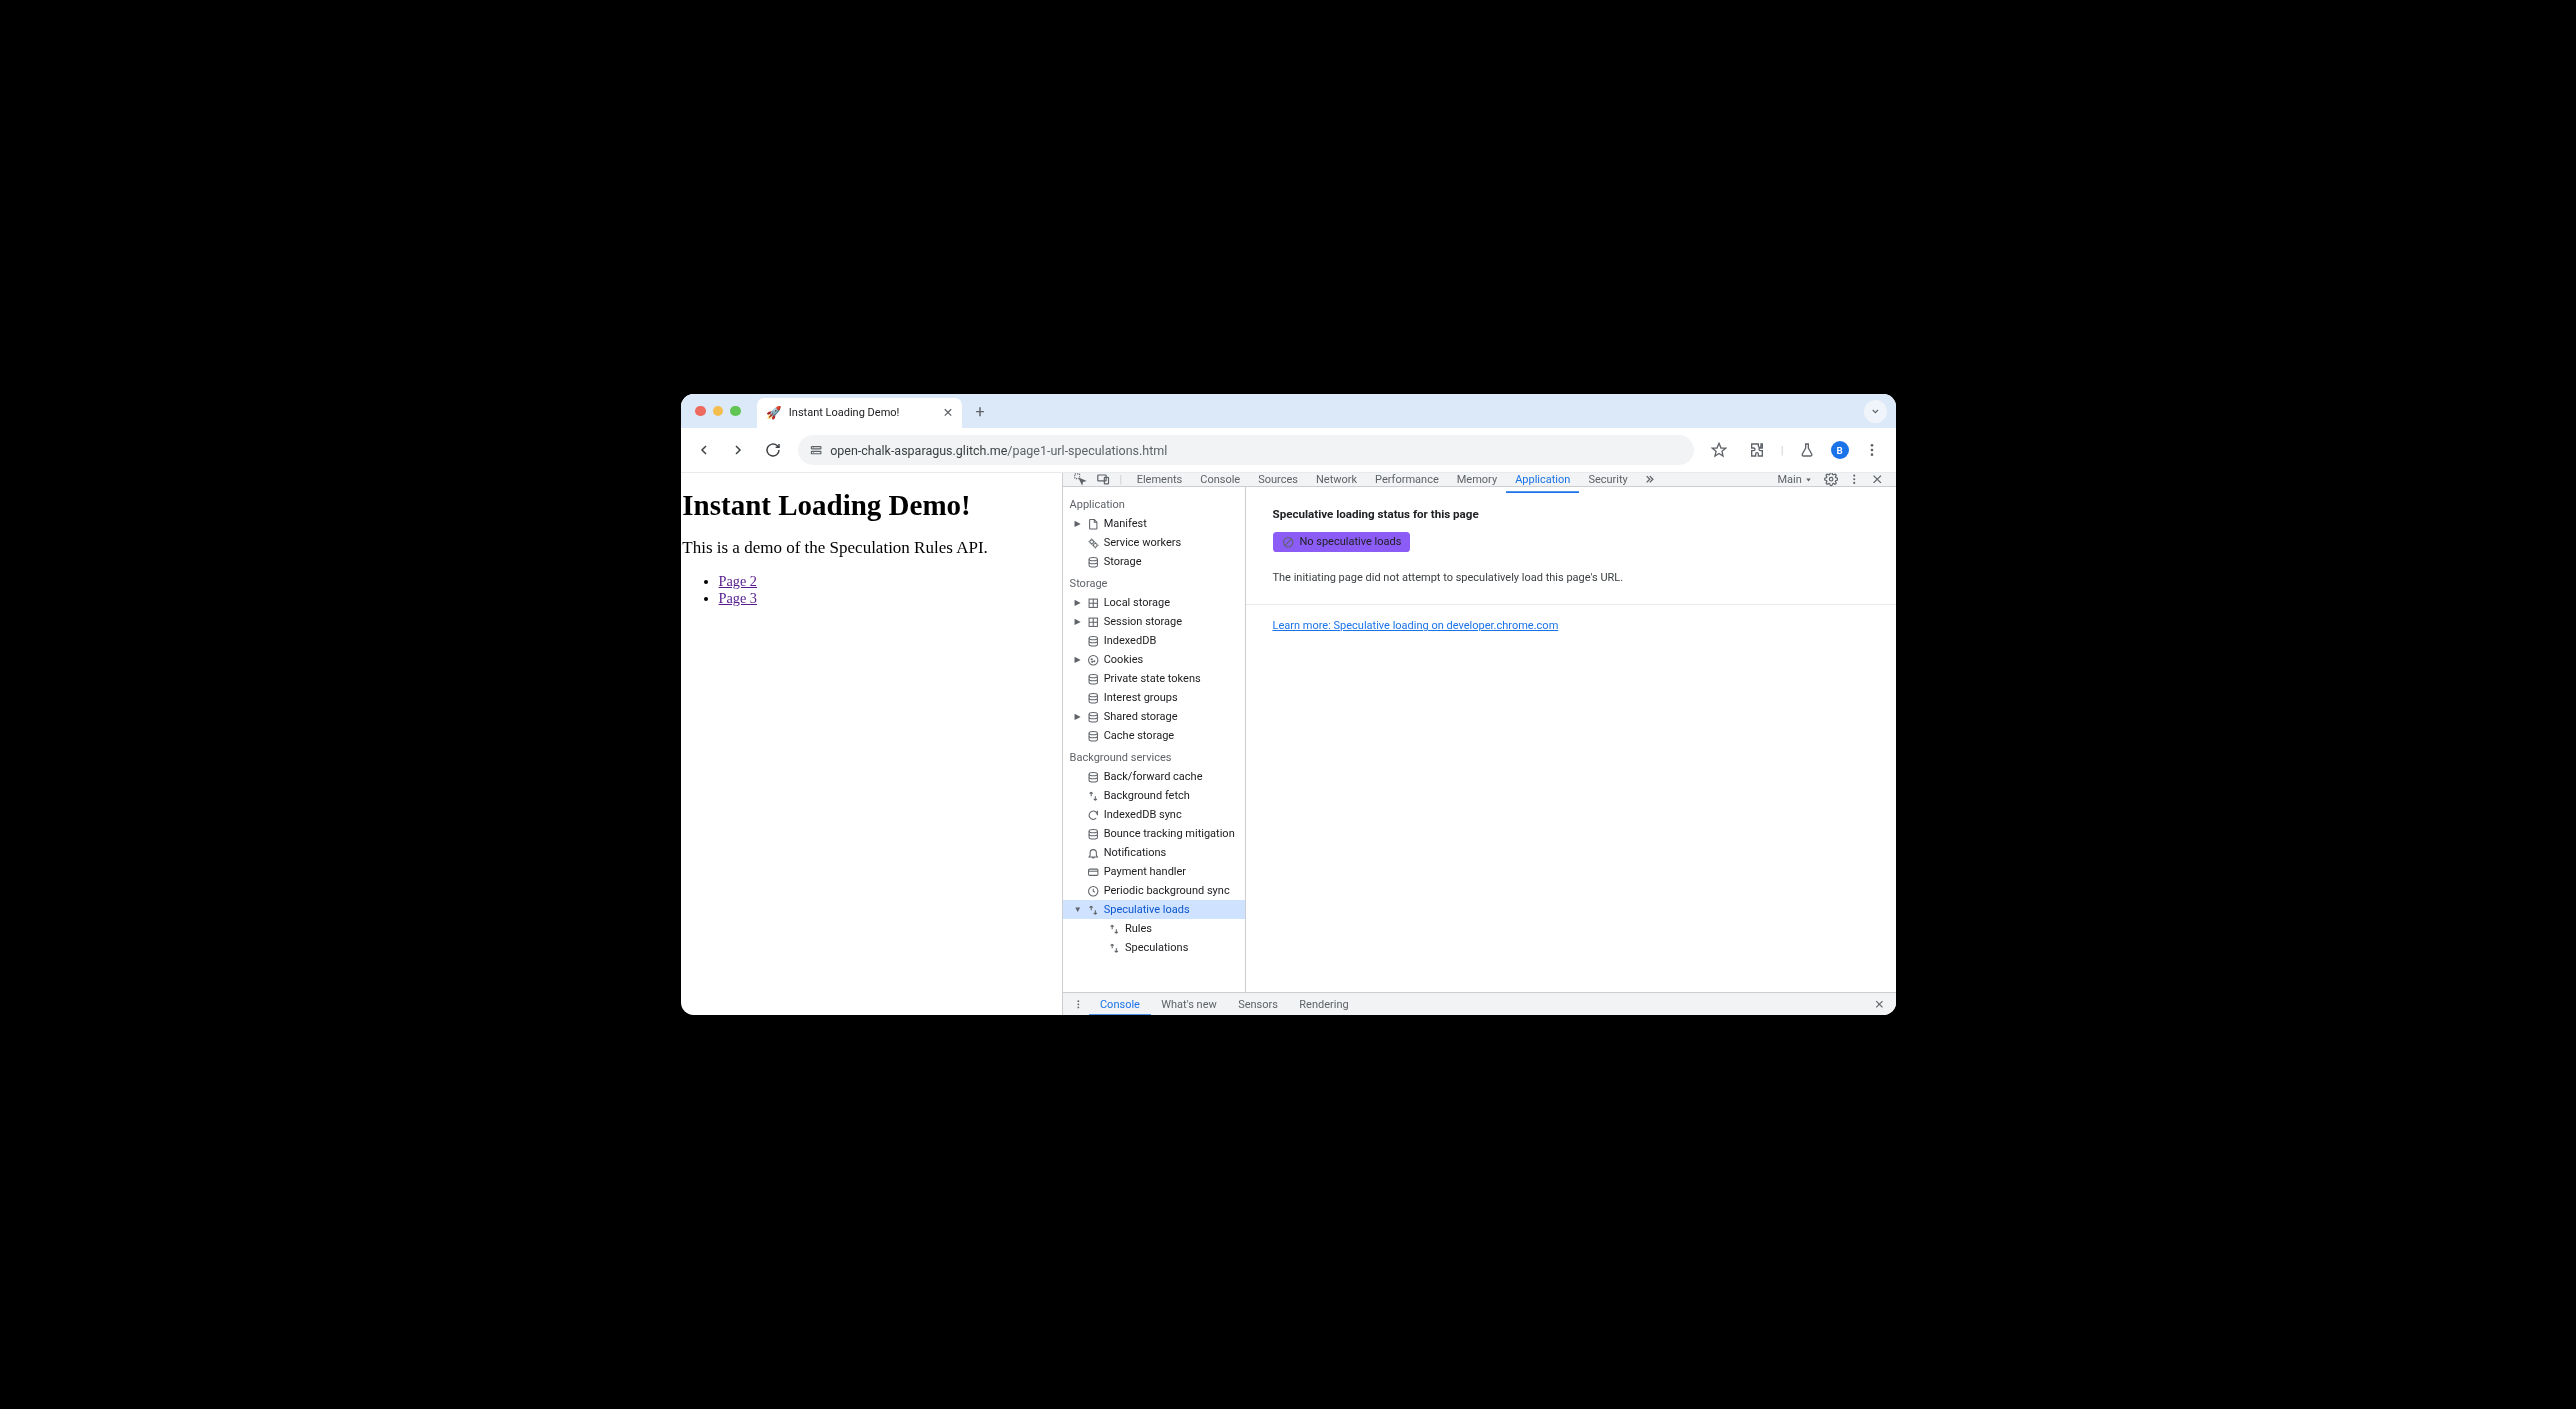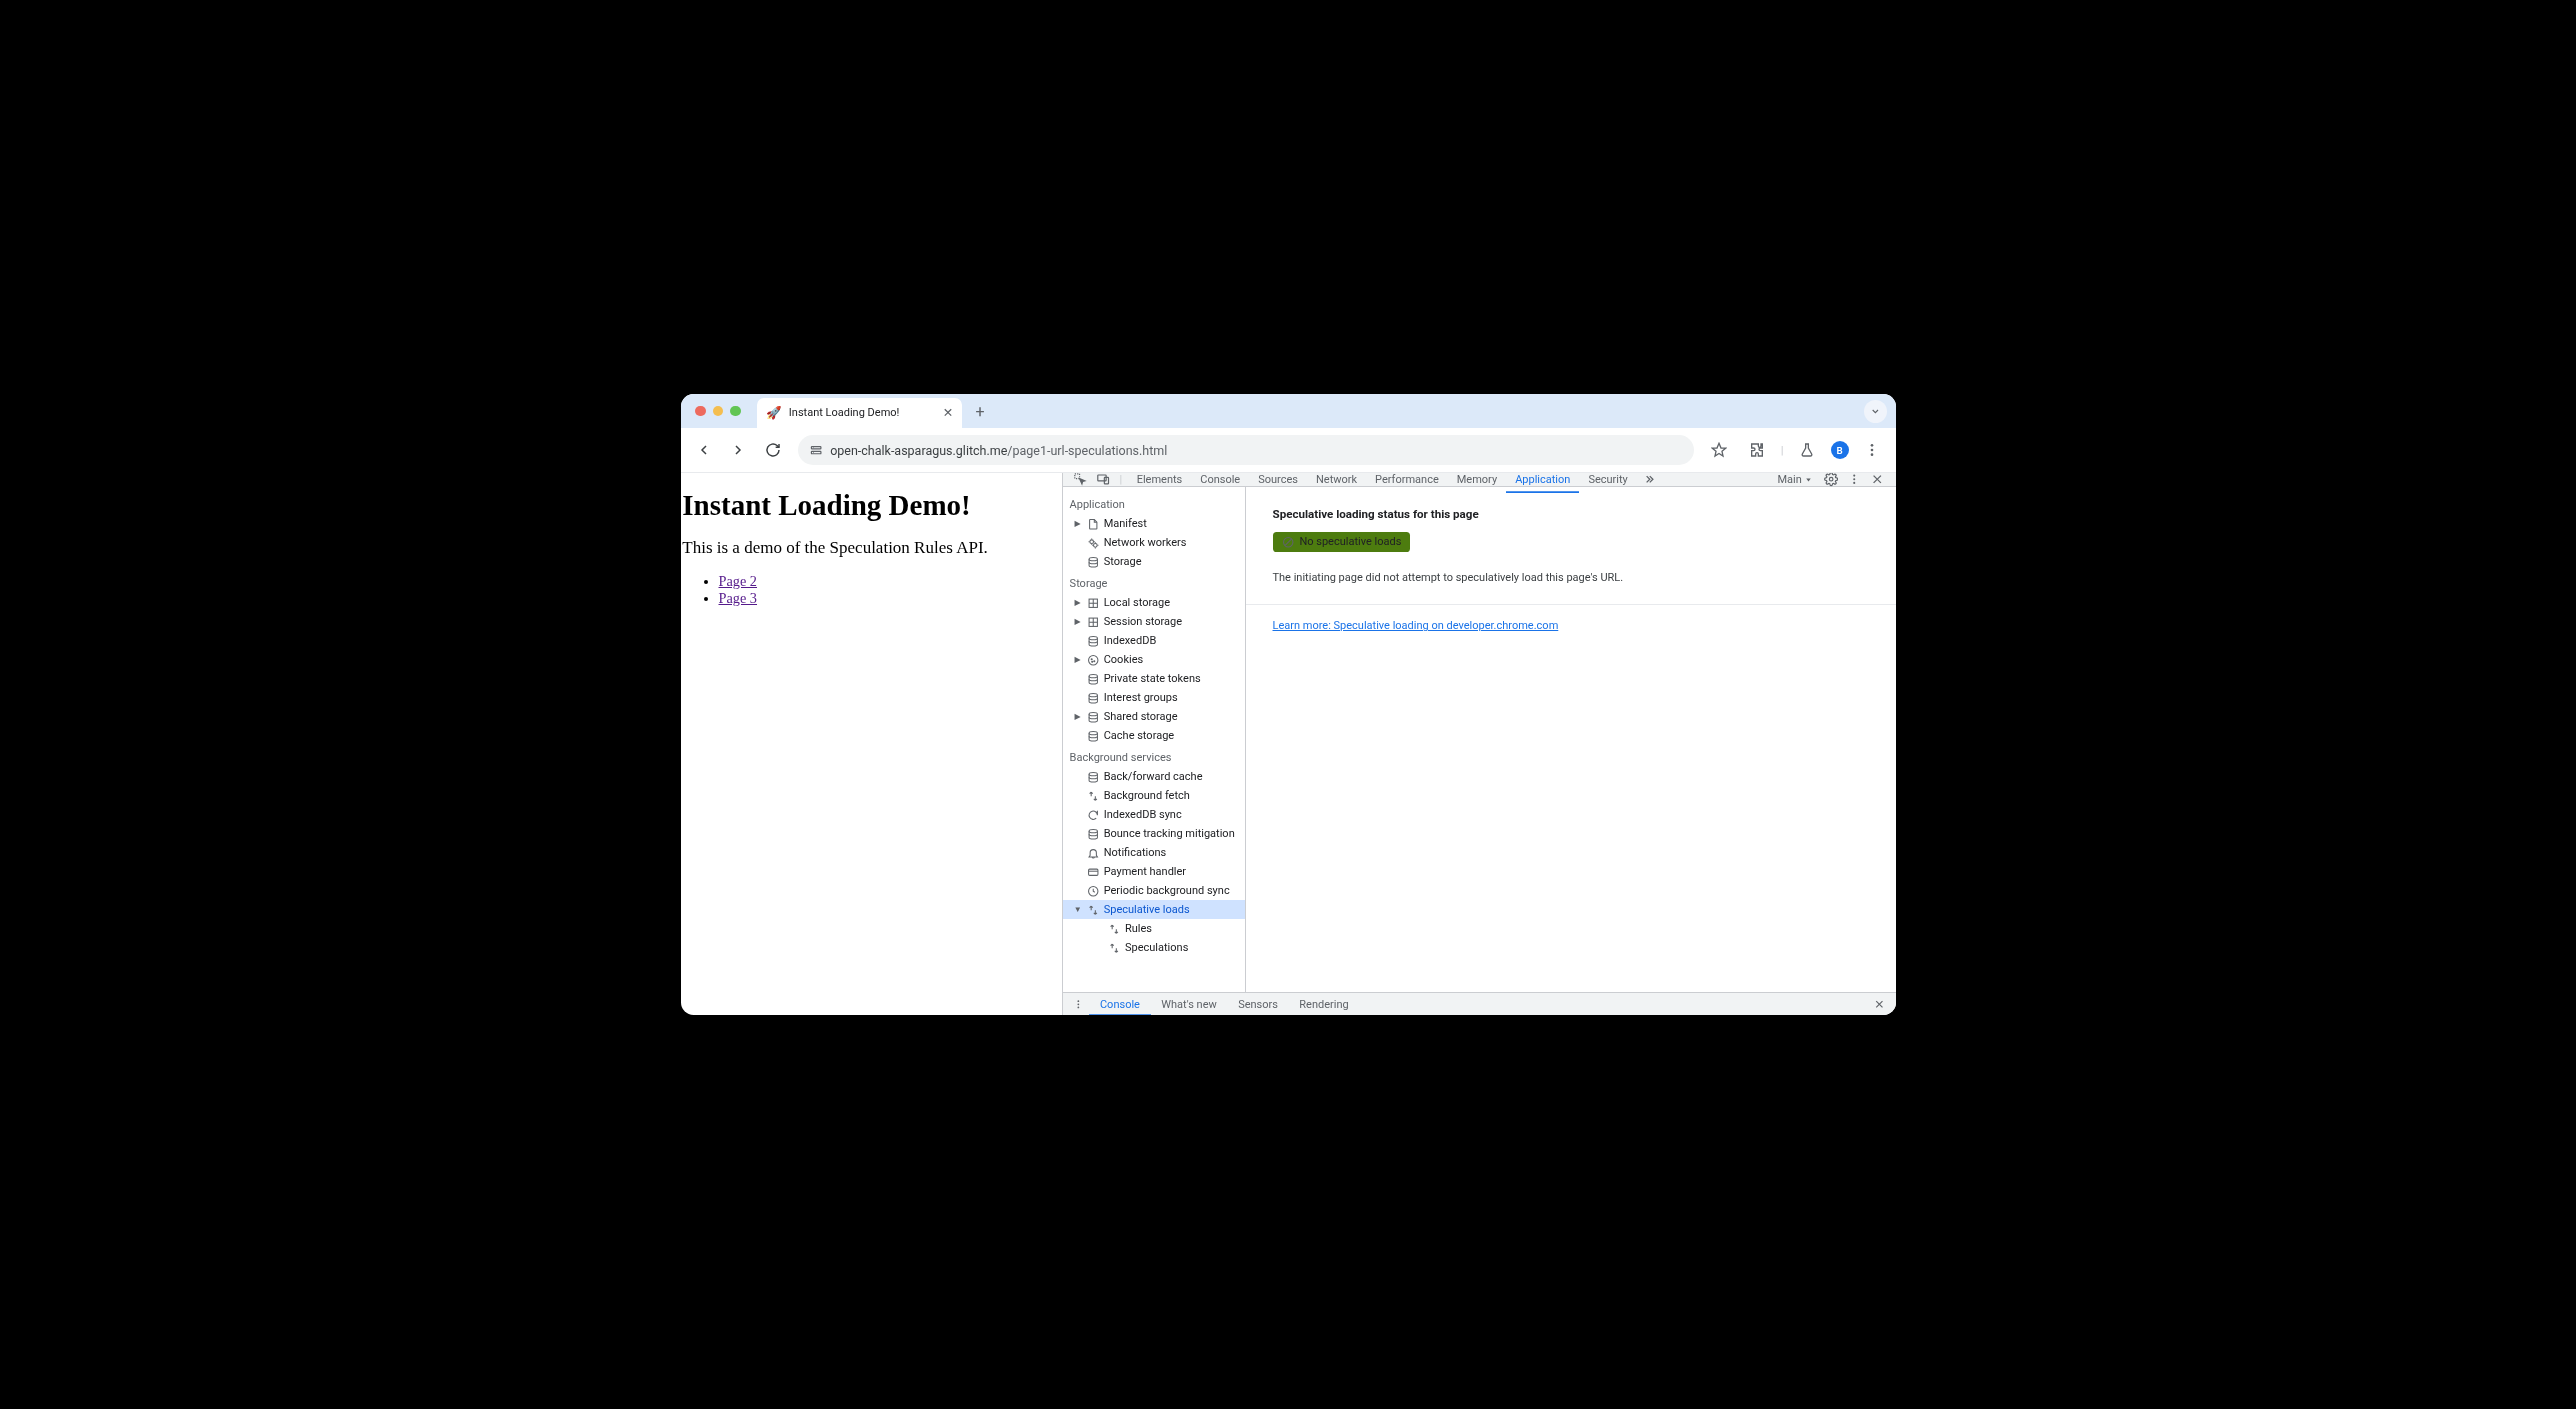--- a/index.html
+++ b/index.html
@@ -140,21 +140,21 @@
 .sb-item .tri { width: 9px; font-size: 8px; color: #5f6368; text-align: center; }
 .sb-item .ico { width: 14.3px; height: 14.3px; display:flex; align-items:center; justify-content:center; color:#5f6368; }
 .sb-item.nested { padding-left: 32px; }
 .sb-item.selected { background: #cfe2ff; }
 .sb-item.selected .lbl, .sb-item.selected .ico { color: #0b57d0; }
 .sb-item .lbl { color: #202124; }
 
 .dt-content { flex: 1; overflow: auto; font-size: 11px; }
 .section { padding: 20px 27px; border-bottom: 0.9px solid #e8eaed; }
 .section h3 { font-size: 11.6px; font-weight: 700; margin-bottom: 10.7px; }
-.badge { display: inline-flex; align-items: center; gap: 5.4px; background: #4d7c0f; border-radius: 3.6px; padding: 3.6px 9px; font-size: 11px; }
+.badge { display: inline-flex; align-items: center; gap: 5.4px; background: #8b5cf6; border-radius: 3.6px; padding: 3.6px 9px; font-size: 11px; }
 .badge.success { background: #c5edd3; color: #0d652d; }
 .badge.success .chk { }
 .section p { color: #3c4043; margin-top: 19px; }
 .links { margin-top: 12.5px; }
 .links a, .learnmore a { color: #1a73e8; text-decoration: underline; cursor: pointer; }
 .links .dot { color: #5f6368; padding: 0 5.4px; }
 .learnmore { padding: 14.3px 27px; }
 
 .dt-drawer {
   height: 23px;
@@ -343,21 +343,21 @@
               </div>
               <div class="sb-item">
                 <span class="tri"></span>
                 <span class="ico">
                   <svg width="12.5" height="12.5" viewBox="0 0 24 24" fill="none" stroke="#5f6368" stroke-width="2">
                     <circle cx="9" cy="9" r="3.5"></circle>
                     <circle cx="16" cy="16" r="3.5"></circle>
                     <path d="M9 5v-2M9 15v-2M5 9h-2M15 9h-2M16 12v-2M16 22v-2M12 16h-2M22 16h-2"></path>
                   </svg>
                 </span>
-                <span class="lbl">Network workers</span>
+                <span class="lbl">Service workers</span>
               </div>
               <div class="sb-item">
                 <span class="tri"></span>
                 <span class="ico">
                   <svg width="12.5" height="12.5" viewBox="0 0 24 24" fill="none" stroke="#5f6368" stroke-width="2">
                     <ellipse cx="12" cy="6" rx="8" ry="3"></ellipse>
                     <path d="M4 6v12c0 1.7 3.6 3 8 3s8-1.3 8-3V6"></path>
                     <path d="M4 12c0 1.7 3.6 3 8 3s8-1.3 8-3"></path>
                   </svg>
                 </span>

